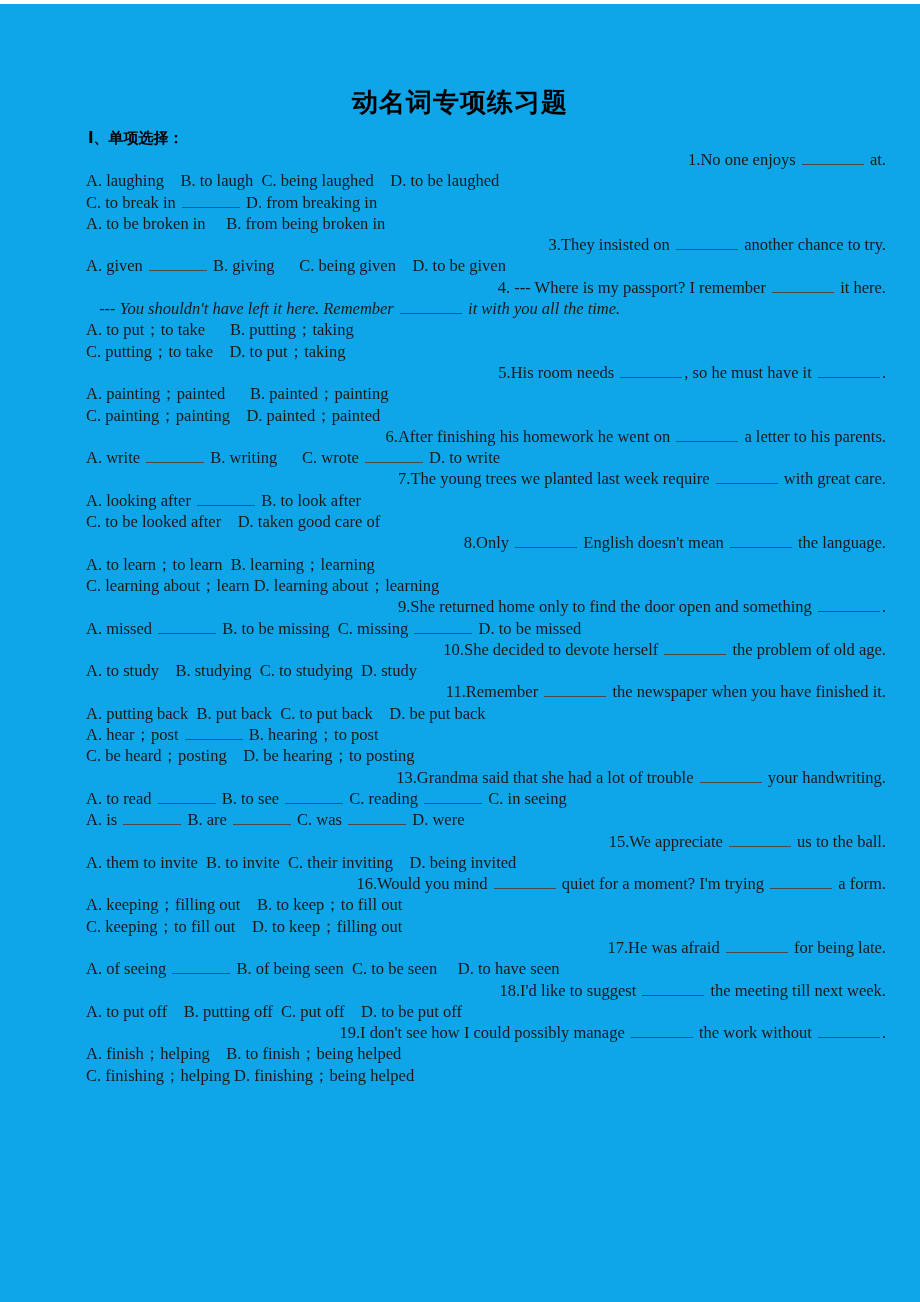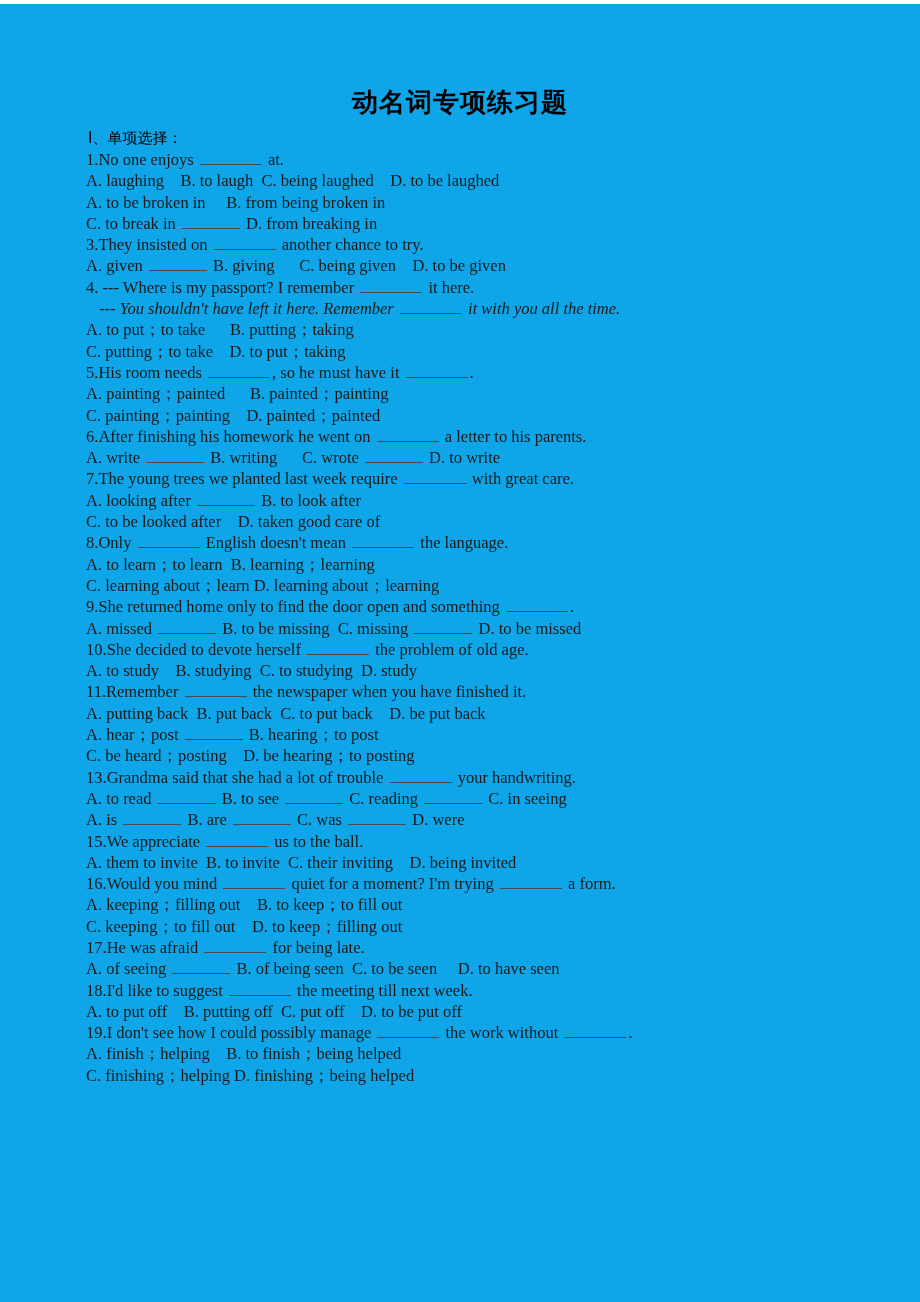--- a/index.html
+++ b/index.html
@@ -38,41 +38,42 @@
     line-height: 1.1;
   }
   .body-block {
     position: absolute;
     left: 86px;
     top: 124px;
     width: 800px;
   }
   .section-heading {
     font-family: "DejaVu Sans", "Liberation Sans", sans-serif;
-    font-weight: normal;
+    font-weight: bold;
     font-size: 15px;
     color: #000000;
     line-height: 21px;
     margin: 0 0 0 0;
     padding-left: 2px;
     white-space: pre;
   }
   .line {
     font-size: 16.5px;
     line-height: 21.3px;
     color: #1a1a1a;
     white-space: pre-wrap;
     margin: 0;
   }
   .line.cont {
     padding-left: 9px;
     font-style: italic;
   }
   .line.wrap {
     white-space: pre-wrap;
+    text-align: right;
   }
   .blank {
     display: inline-block;
     border-bottom: 1px solid #4a4a4a;
     vertical-align: baseline;
     height: 0.82em;
     margin: 0 2px;
   }
   .blank.w1 { width: 62px; }
   .blank.w2 { width: 58px; }
@@ -84,22 +85,22 @@
 
   <div class="doc-title">动名词专项练习题</div>
 
   <div class="body-block">
 
     <div class="section-heading">Ⅰ、单项选择：</div>
 
     <div id="questions-container">
         <div class="line wrap">1.No one enjoys <span class="blank w1"></span> at.</div>
         <div class="line">A. laughing &nbsp;&nbsp; B. to laugh &nbsp;C. being laughed &nbsp;&nbsp; D. to be laughed</div>
+        <div class="line">C. to break in <span class="blank w2"></span> D. from breaking in</div>
         <div class="line">A. to be broken in &nbsp;&nbsp;&nbsp; B. from being broken in</div>
-        <div class="line">C. to break in <span class="blank w2"></span> D. from breaking in</div>
         <div class="line wrap">3.They insisted on <span class="blank w1"></span> another chance to try.</div>
         <div class="line">A. given <span class="blank w2"></span> B. giving &nbsp;&nbsp;&nbsp;&nbsp; C. being given &nbsp;&nbsp; D. to be given</div>
         <div class="line wrap">4. --- Where is my passport? I remember <span class="blank w1"></span> it here.</div>
         <div class="line cont"> --- You shouldn't have left it here. Remember <span class="blank w1"></span> it with you all the time.</div>
         <div class="line">A. to put；to take &nbsp;&nbsp;&nbsp;&nbsp; B. putting；taking</div>
         <div class="line">C. putting；to take &nbsp;&nbsp; D. to put；taking</div>
         <div class="line wrap">5.His room needs <span class="blank w1"></span>, so he must have it <span class="blank w1"></span>.</div>
         <div class="line">A. painting；painted &nbsp;&nbsp;&nbsp;&nbsp; B. painted；painting</div>
         <div class="line">C. painting；painting &nbsp;&nbsp; D. painted；painted</div>
         <div class="line wrap">6.After finishing his homework he went on <span class="blank w1"></span> a letter to his parents.</div>

